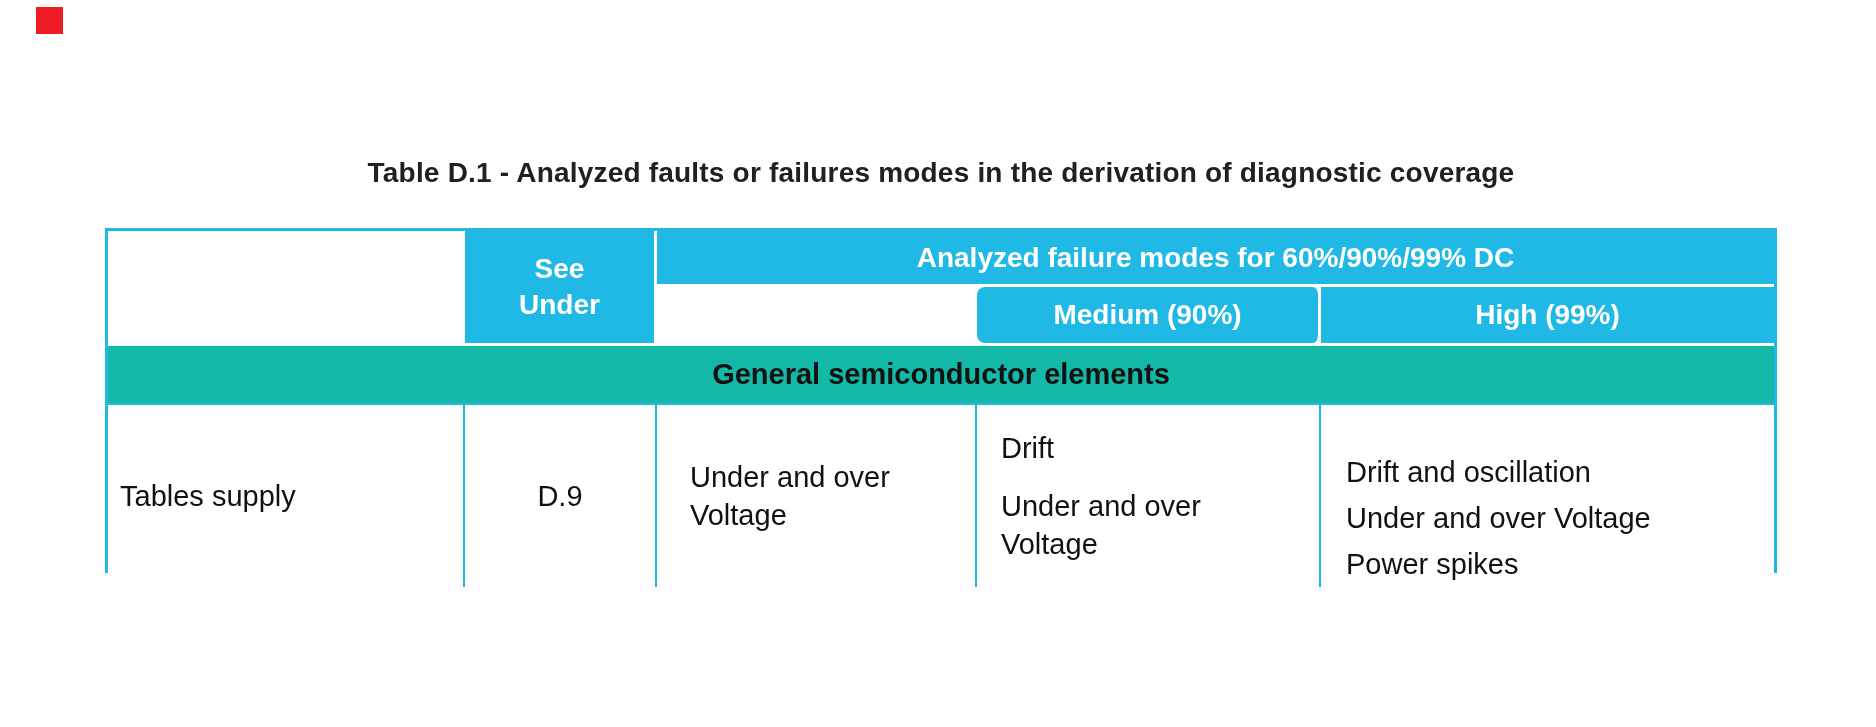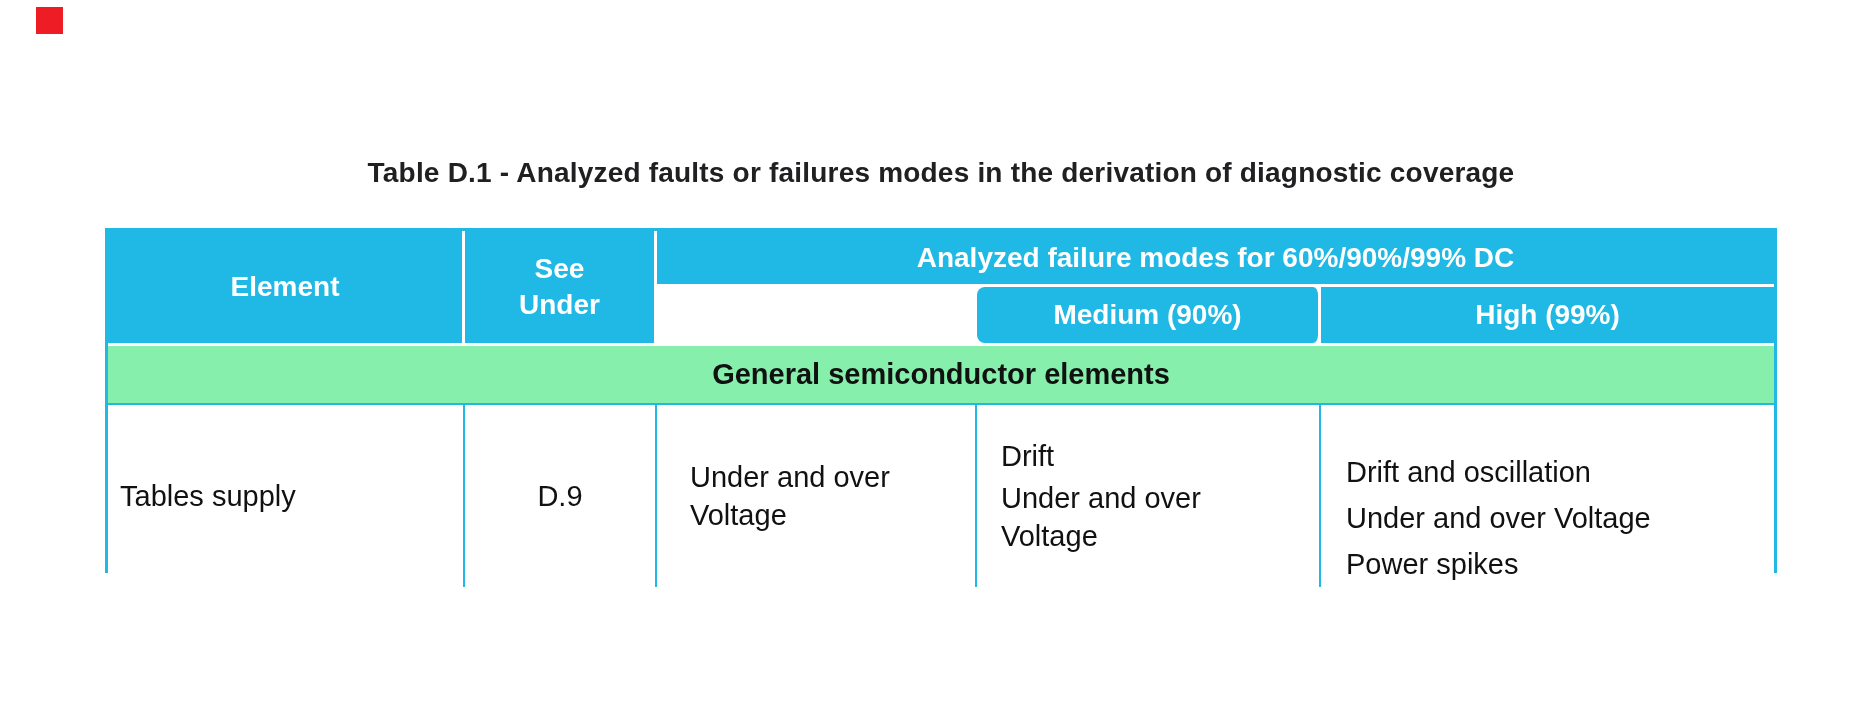--- a/index.html
+++ b/index.html
@@ -71,21 +71,21 @@
   .th-element   { grid-column: 1 / 2; grid-row: 1 / 3; border-right: 3px solid #ffffff; }
   .th-see       { grid-column: 2 / 3; grid-row: 1 / 3; border-right: 3px solid #ffffff; }
   .th-analyzed  { grid-column: 3 / 6; grid-row: 1 / 2; border-bottom: 3px solid #ffffff; }
   .th-low       { grid-column: 3 / 4; grid-row: 2 / 3; border-right: 3px solid #ffffff; }
   .th-medium    { grid-column: 4 / 5; grid-row: 2 / 3; border-right: 3px solid #ffffff; border-radius: 8px; }
   .th-high      { grid-column: 5 / 6; grid-row: 2 / 3; }
   
   .section-row {
     grid-column: 1 / 6;
     grid-row: 3 / 4;
-    background: #86efac;
+    background: #14b8a6;
     border-top: 3px solid #ffffff;
     border-bottom: 2px solid #20b8e4;
     font-weight: bold;
     font-size: 29px;
     color: #111111;
   }
   
   .td {
     grid-row: 4 / 5;
     background: #ffffff;
@@ -122,36 +122,35 @@
     flex-direction: column;
     align-items: flex-start;
     justify-content: center;
   }
   .td-medium { padding-left: 24px; }
   .td-high   { padding-left: 25px; }
   .para-cell p {
     margin: 0;
     white-space: pre-line;
   }
-  .td-medium p { margin: 2px 0; }
+  .td-medium p { margin: 10px 0; }
   .td-high p   { margin: 4px 0; }
 </style>
 </head>
 <body>
 
 <div class="page">
 
   <div class="red-marker"></div>
 
   <div class="doc-title">Table D.1 - Analyzed faults or failures modes in the derivation of diagnostic coverage</div>
 
   <div class="table-wrap">
     <div class="grid">
 
-      <div class="cell th th-element">Element</div>
 
       <div class="cell th th-see">See
 Under</div>
 
       <div class="cell th th-analyzed">Analyzed failure modes for 60%/90%/99% DC</div>
 
 
       <div class="cell th th-medium">Medium (90%)</div>
 
       <div class="cell th th-high">High (99%)</div>

